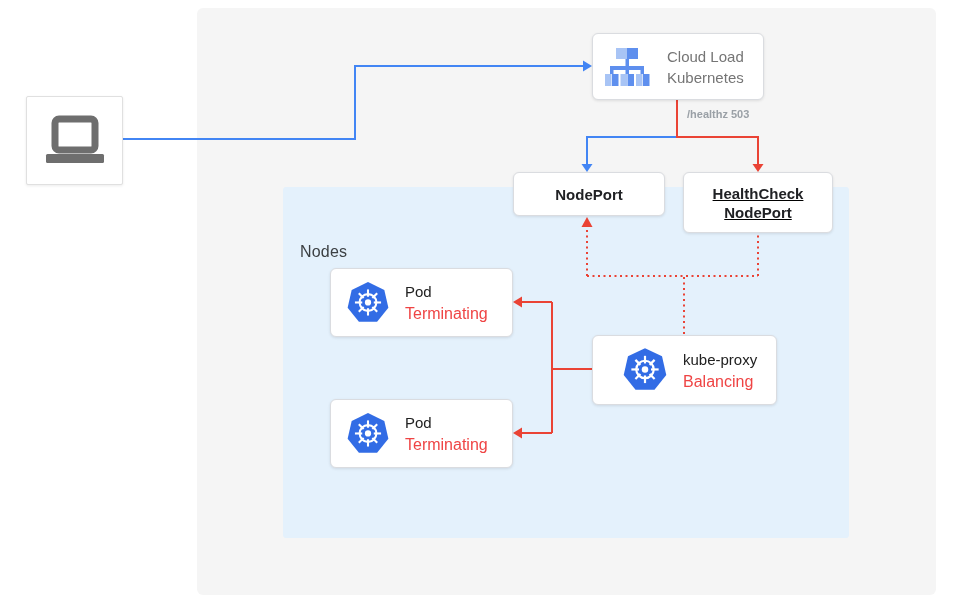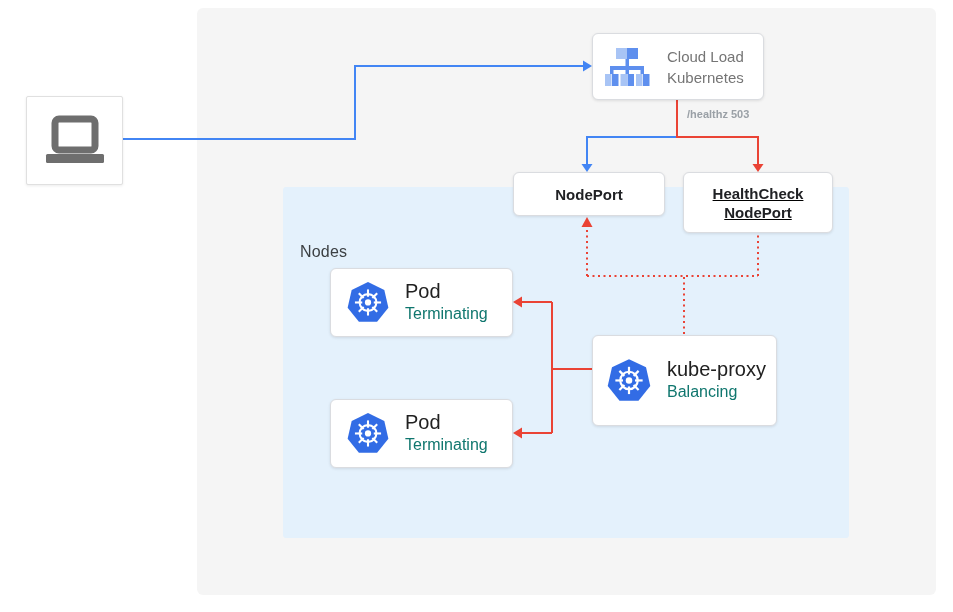--- a/index.html
+++ b/index.html
@@ -20,43 +20,43 @@
     font-size:16px;color:#3C4043;letter-spacing:.2px;margin-top:44px;
   }
   svg.edges{position:absolute;left:0;top:0;pointer-events:none;}
   .node-box{
     position:absolute;background:#fff;border:1px solid #DADCE0;
     border-radius:6px;box-shadow:0 1px 3px rgba(0,0,0,.10);
     display:flex;align-items:center;box-sizing:border-box;
   }
   .icon-wrap{flex:0 0 auto;display:flex;align-items:center;justify-content:center;}
   .txt-col{display:flex;flex-direction:column;justify-content:center;}
-  .title{font-size:20px;color:#212121;line-height:23px;}
-  .subtitle{font-size:16px;color:#0f766e;line-height:22px;}
+  .title{font-size:15px;color:#212121;line-height:23px;}
+  .subtitle{font-size:16px;color:#ef4444;line-height:22px;}
   .clb-text{font-size:15px;color:#757575;line-height:21px;}
   .port-label{
     width:100%;text-align:center;font-size:15px;font-weight:bold;
     color:#202124;line-height:19px;
   }
   .healthz-label{
     position:absolute;left:687px;top:108px;width:100px;
     font-size:11px;font-weight:bold;color:#9AA0A6;
   }
   .laptop-box{
     position:absolute;left:26px;top:96px;width:97px;height:89px;
     background:#fff;border:1px solid #E0E0E0;border-radius:2px;
     box-shadow:0 1px 3px rgba(0,0,0,.08);
     display:flex;align-items:center;justify-content:center;box-sizing:border-box;
   }
   .clb-box{left:592px;top:33px;width:172px;height:67px;padding-left:10px;}
   .nodeport-box{left:513px;top:172px;width:152px;height:44px;}
   .hc-box{left:683px;top:172px;width:150px;height:61px;text-decoration:underline;}
   .pod1-box{left:330px;top:268px;width:183px;height:69px;padding-left:14px;}
   .pod2-box{left:330px;top:399px;width:183px;height:69px;padding-left:14px;}
-  .kproxy-box{left:592px;top:335px;width:185px;height:91px;padding-left:12px;}
+  .kproxy-box{left:592px;top:335px;width:185px;height:70px;padding-left:28px;}
   .gap14{width:14px;flex:0 0 auto;}
   .gap16{width:16px;flex:0 0 auto;}
 </style>
 </head>
 <body>
 
 <div id="canvas">
 
   <div class="panel-gray"></div>
 

